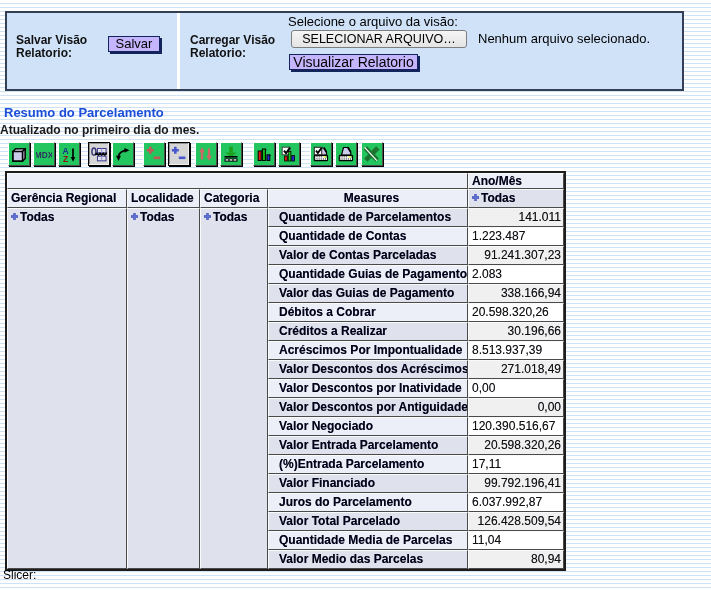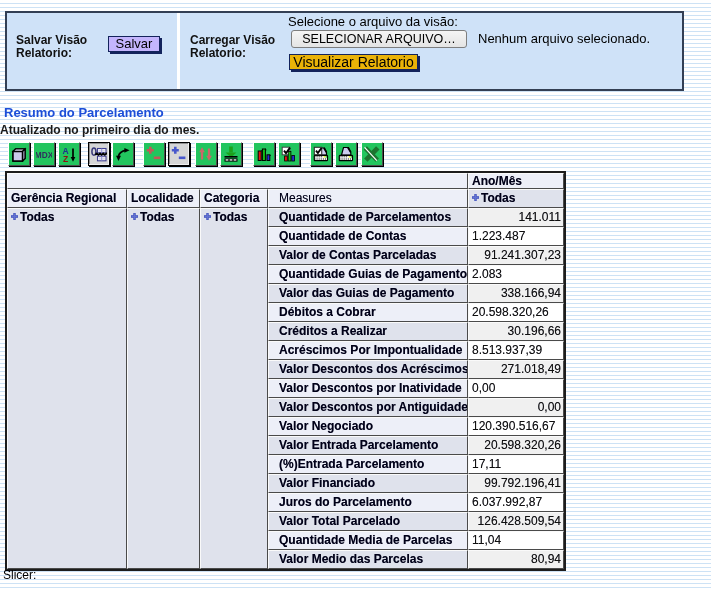--- a/index.html
+++ b/index.html
@@ -18,39 +18,39 @@
   box-shadow:2px 2px 0 #13235c;font-size:13px;color:#000;
   text-align:center;font-family:"Liberation Sans",sans-serif;}
 #lbl-salvar{left:9px;top:21px;}
 #btn-salvar{left:101px;top:23px;width:50px;height:14px;line-height:14px;}
 #lbl-carregar{left:183px;top:21px;}
 #txt-selecione{position:absolute;left:281px;top:1px;font-size:13px;color:#000;}
 #btn-file{position:absolute;left:284px;top:17px;width:176px;height:18px;box-sizing:border-box;
   background:linear-gradient(to bottom,#f5f5f5,#e4e4e4);border:1px solid #7e7e7e;border-radius:3px;
   font-size:12.5px;color:#000;text-align:center;line-height:17px;}
 #txt-nenhum{position:absolute;left:471px;top:18px;font-size:13px;color:#000;}
-#btn-vis{left:282px;top:41px;width:127px;height:14px;line-height:14px;background:#eab308;font-size:14px;}
+#btn-vis{left:282px;top:41px;width:127px;height:14px;line-height:14px;background:#c4b5fd;font-size:14px;}
 
 #h1{position:absolute;left:4px;top:105px;font-size:13px;font-weight:bold;color:#1d4ed8;}
 #h2{position:absolute;left:0;top:123px;font-size:12px;font-weight:bold;color:#1a1a1a;text-align:right;}
 
 .tb{position:absolute;top:142px;width:20px;height:22px;background:#22c55e;
   border:1px solid;border-color:#ffffff #4d4d4d #4d4d4d #ffffff;
   box-shadow:1px 1px 0 #000000;}
 .tb.pressed{border-color:#000 #000 #000 #000;box-shadow:1px 1px 0 #000, inset -1px -1px 0 #f0f0f0, inset 1px 1px 0 #909090;background:#d6d6d6;}
 .tb svg{position:absolute;left:2px;top:3px;}
 
 #pivot{position:absolute;left:5px;top:171px;border-collapse:separate;border-spacing:0;
   table-layout:fixed;width:556px;border:2px solid #1d1d1d;}
 #pivot td,#pivot th{border:1px solid;border-color:#fafafa #4a4a4a #4a4a4a #fafafa;
   padding:0 3px;font-size:12px;height:17px;line-height:17px;white-space:nowrap;overflow:hidden;
   text-shadow:0 0 0.5px rgba(10,10,40,0.5);}
 #pivot tr.r0 td,#pivot tr.r0 th{height:14px;line-height:14px;}
 .hdr{background:#edeff8;font-weight:bold;color:#000018;text-align:left;}
-.hdrl{background:#edeff8;font-weight:normal;color:#000018;text-align:left;padding-left:10px !important;}
+.hdrl{background:#edeff8;font-weight:bold;color:#000018;text-align:center;padding-left:10px !important;}
 .mem{background:#dfe2ec;font-weight:bold;color:#000018;text-align:left;}
 .spanv{background:#dfe2ec;font-weight:bold;color:#000018;text-align:left;vertical-align:top;}
 .mn-o{background:#dfe2ec;font-weight:bold;color:#000018;padding-left:10px !important;font-size:11.7px;}
 .mn-e{background:#edeff8;font-weight:bold;color:#000018;padding-left:10px !important;font-size:11.7px;}
 .v-o{background:#f0f0f0;color:#101010;text-align:right;padding-right:2px !important;}
 .v-e{background:#ffffff;color:#101010;text-align:left;padding-right:2px !important;}
 .plus{display:inline-block;width:7px;height:7px;margin-right:2px;position:relative;top:-1px;}
 #slicer{position:absolute;left:3px;top:568px;font-size:12px;color:#000;}
 </style>
 </head>

